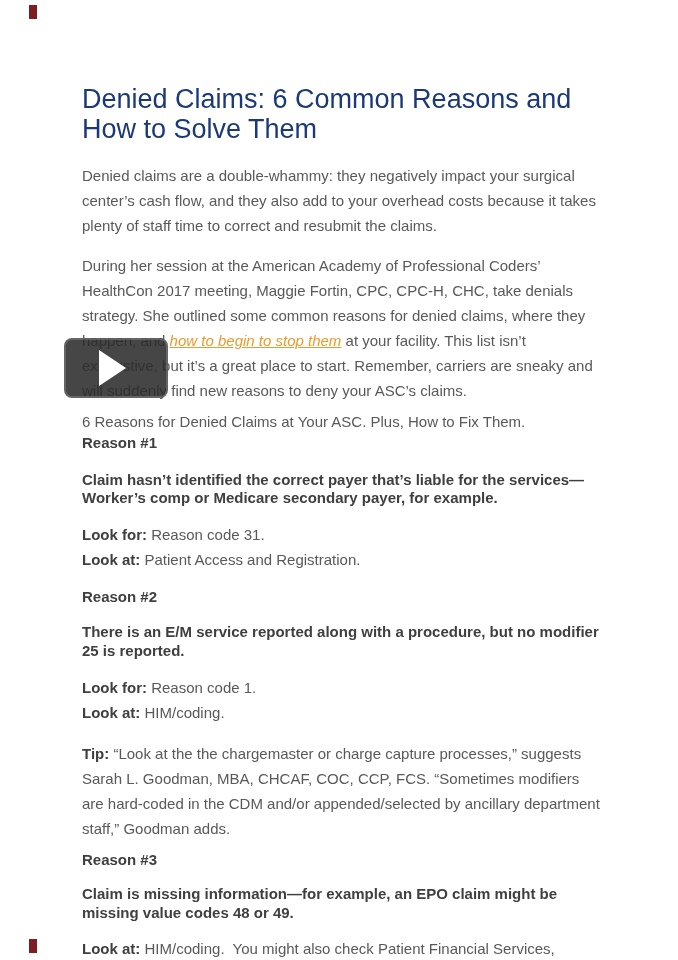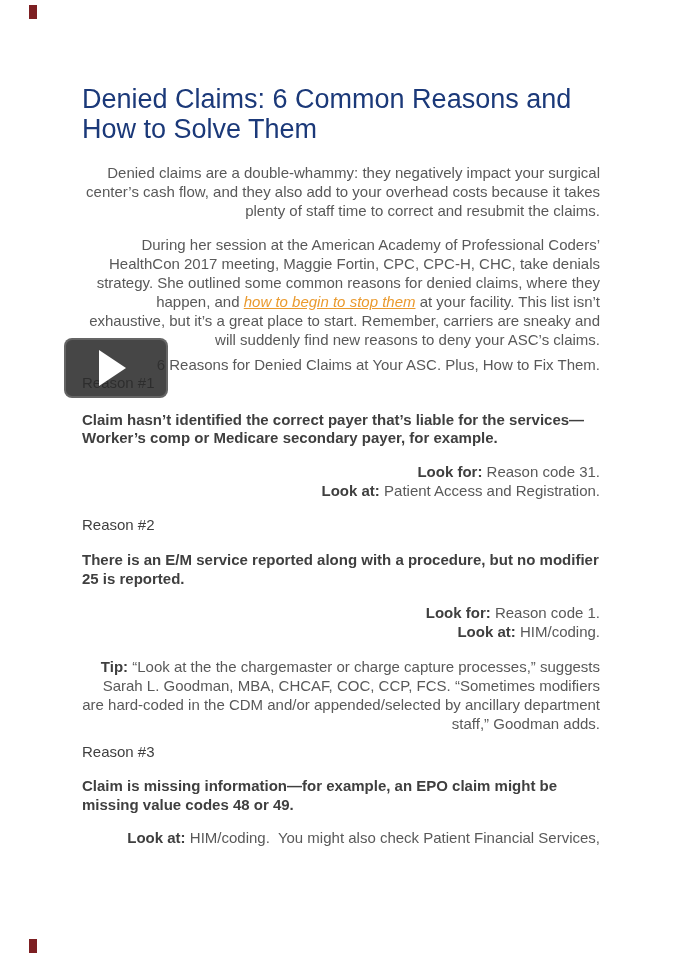--- a/index.html
+++ b/index.html
@@ -21,30 +21,30 @@
   .corner-mark{position:absolute;left:29px;width:8px;height:14px;background:var(--corner-mark);}
   .corner-mark.top{top:5px;}
   .corner-mark.bottom{top:939px;}
   .content{position:absolute;left:82px;top:84px;width:518px;}
   h1.title{
     margin:0 0 19px 0;
     font-size:27px;line-height:30px;font-weight:400;
     color:var(--title-color);
   }
   .para{
-    margin:0;font-size:15px;line-height:19px;
-    color:var(--body-text);white-space:pre-wrap;text-align:right;
+    margin:0;font-size:15px;line-height:25px;
+    color:var(--body-text);white-space:pre-wrap;
   }
   .para strong{color:var(--heading-text);}
   .claim{
     margin:0;font-size:15px;line-height:18.6px;font-weight:bold;
     color:var(--heading-text);white-space:pre-wrap;
   }
   .reason-label{
-    margin:0;font-size:15px;line-height:18.6px;font-weight:normal;
+    margin:0;font-size:15px;line-height:18.6px;font-weight:bold;
     color:var(--heading-text);
   }
   .mb0{margin-bottom:0;}
   .mb6{margin-bottom:6px;}
   .mb10{margin-bottom:10px;}
   .mb14{margin-bottom:14px;}
   .mb15{margin-bottom:15px;}
   .mb16{margin-bottom:16px;}
   .mb17{margin-bottom:17px;}
   .mb18{margin-bottom:18px;}

